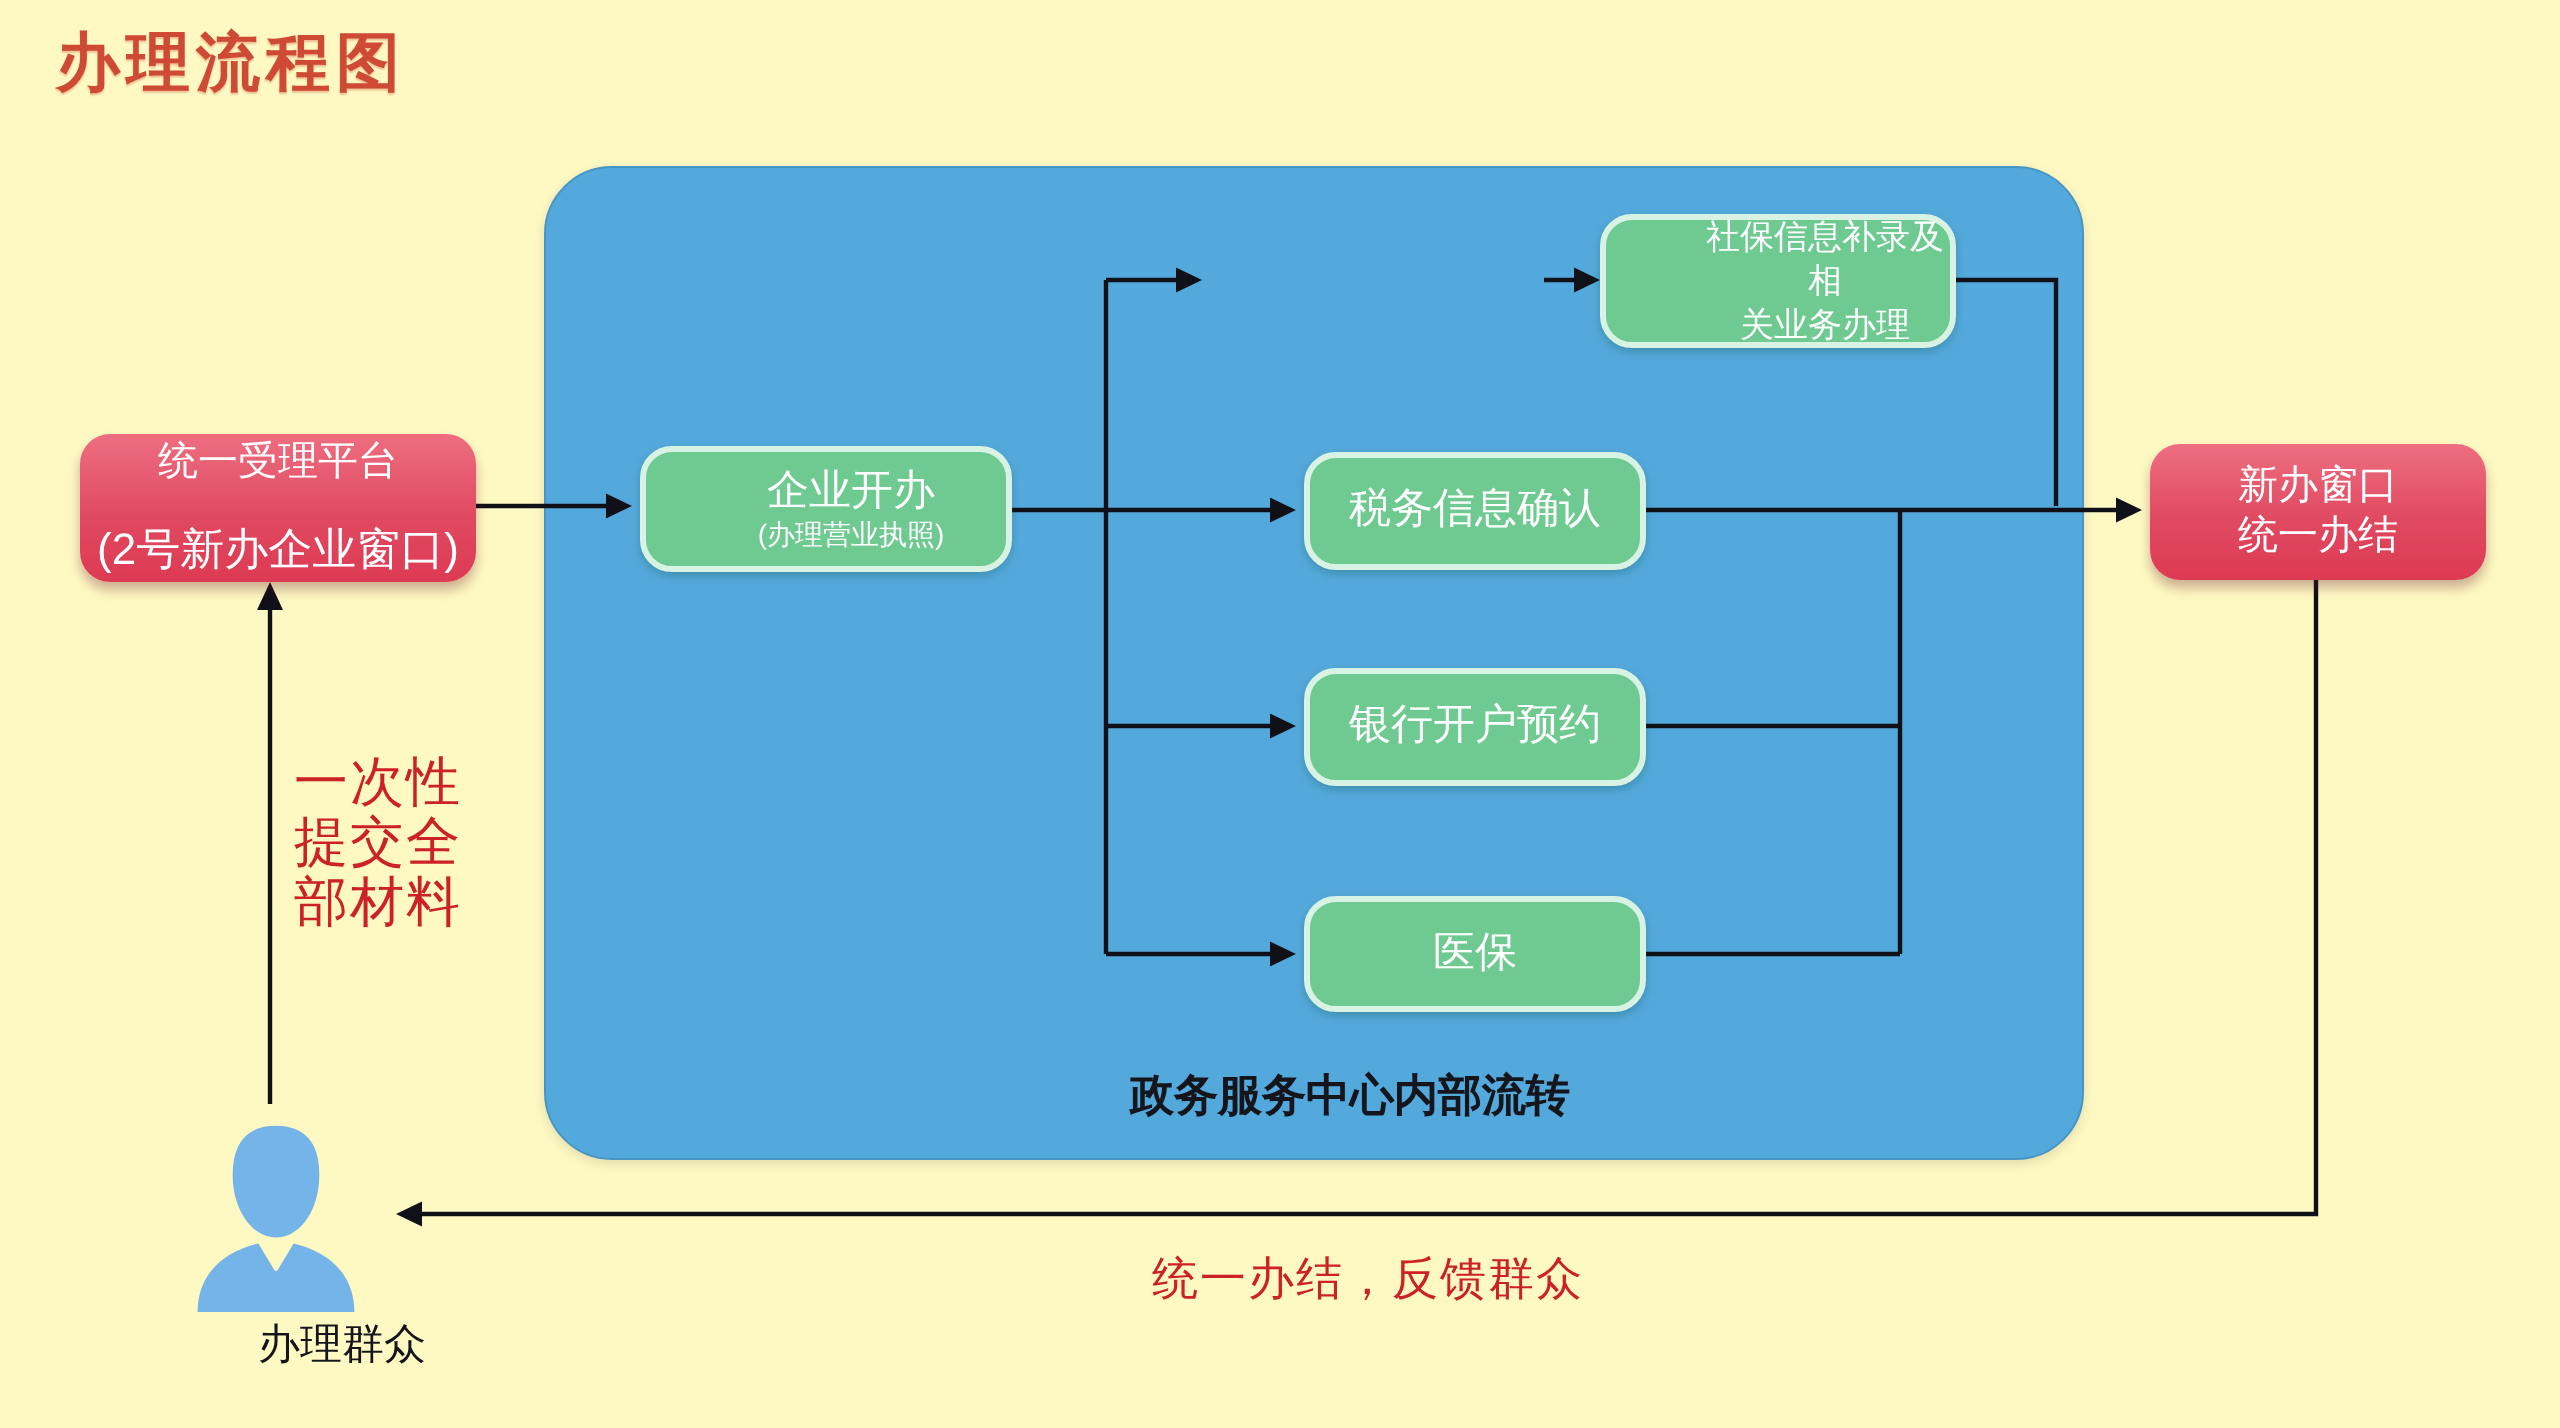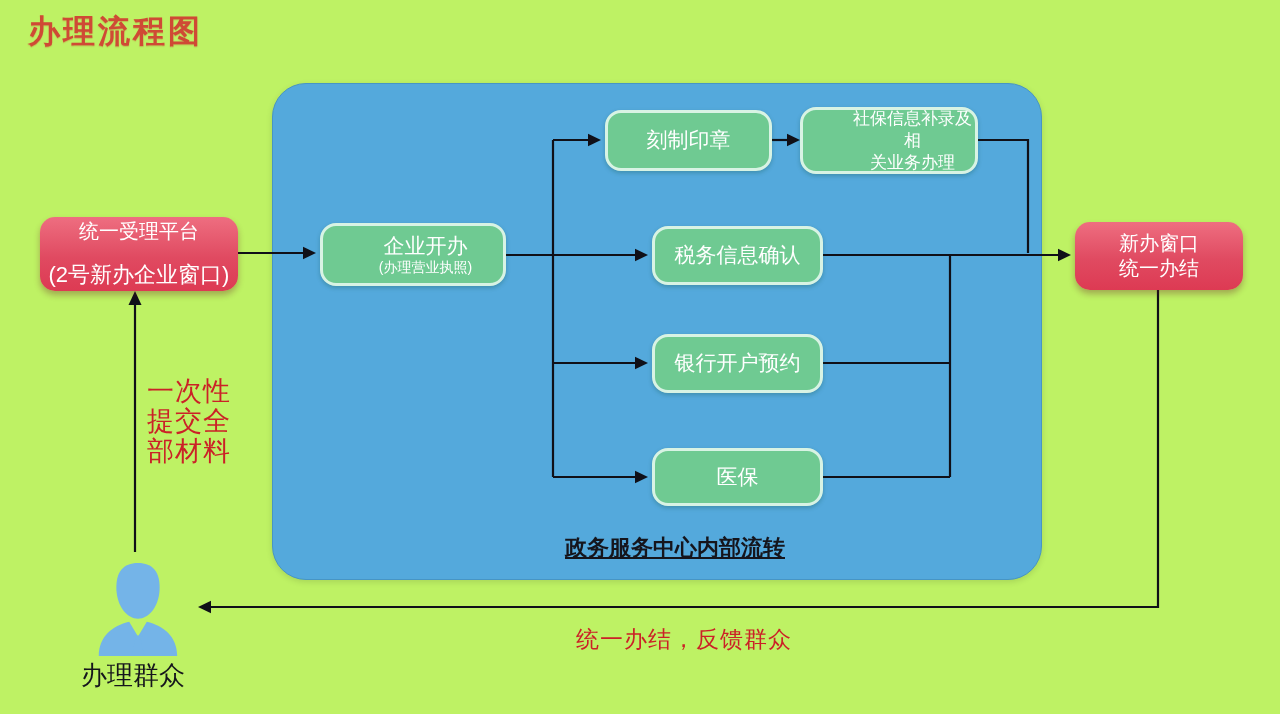--- a/index.html
+++ b/index.html
@@ -1,39 +1,39 @@
 <!DOCTYPE html>
 <html><head>
 <meta charset="utf-8">
 <style>
   * { margin:0; padding:0; box-sizing:border-box; }
   html,body { background:#ffffff; }
   body { font-family:"Liberation Sans","DejaVu Sans",sans-serif; }
-  #canvas { position:relative; width:1280px; height:714px; background:#bef264; overflow:hidden; }
+  #canvas { position:relative; width:1280px; height:714px; background:#fef9c3; overflow:hidden; }
 
   .abs { position:absolute; }
 
   .page-title {
     left:28px; top:10px;
     font-size:32px; font-weight:bold; letter-spacing:3px;
     color:#cf4a35;
     text-shadow:0 1px 1px rgba(200,80,50,0.35);
   }
 
   .blue-container {
     left:272px; top:83px; width:770px; height:497px;
     background:#54a9dc;
     border:1px solid #4795c4;
     border-radius:34px;
     box-shadow:0 2px 6px rgba(0,0,0,0.12);
   }
 
   .container-label {
     left:530px; top:533px; width:290px;
-    text-align:center; font-size:22px; font-weight:bold; color:#15151c;text-decoration:underline;
+    text-align:center; font-size:22px; font-weight:bold; color:#15151c;
   }
 
   .connector-layer { left:0; top:0; width:1280px; height:714px; pointer-events:none; }
 
   .node {
     display:flex; flex-direction:column; align-items:center; justify-content:center;
     text-align:center; color:#ffffff; line-height:1.25;
   }
   .gnode {
     background:#6fca92;
@@ -61,21 +61,21 @@
   .n-tax     { left:652px; top:226px; width:171px; height:59px; font-size:21px; }
   .n-bank    { left:652px; top:334px; width:171px; height:59px; font-size:21px; }
   .n-medical { left:652px; top:448px; width:171px; height:58px; font-size:21px; }
 
   .n-result  { left:1075px; top:222px; width:168px; height:68px; }
   .n-result .l1, .n-result .l2 { font-size:20px; }
 
   .person-icon { left:94px; top:558px; width:88px; height:98px; }
   .person-label {
     left:81px; top:658px; width:132px;
-    text-align:left; font-size:26px; color:#15151c;
+    text-align:right; font-size:21px; color:#15151c;
   }
 
   .submit-note {
     left:147px; top:376px;
     font-size:27px; line-height:30px; letter-spacing:1px;
     color:#cb2127; font-weight:500;
   }
   .feedback-note {
     left:576px; top:624px;
     font-size:23px; letter-spacing:1px;
@@ -124,23 +124,20 @@
   <div class="abs node rnode n-platform">
     <span class="l1">统一受理平台</span>
     <span class="l2">(2号新办企业窗口)</span>
   </div>
 
   <div class="abs node gnode n-business">
     <span class="l1">企业开办</span>
     <span class="l2">(办理营业执照)</span>
   </div>
 
-  <div class="abs node gnode n-seal">
-    <span>刻制印章</span>
-  </div>
 
   <div class="abs node gnode n-social">
     <span class="l1">社保信息补录及相</span>
     <span class="l2">关业务办理</span>
   </div>
 
   <div class="abs node gnode n-tax">
     <span>税务信息确认</span>
   </div>
 

